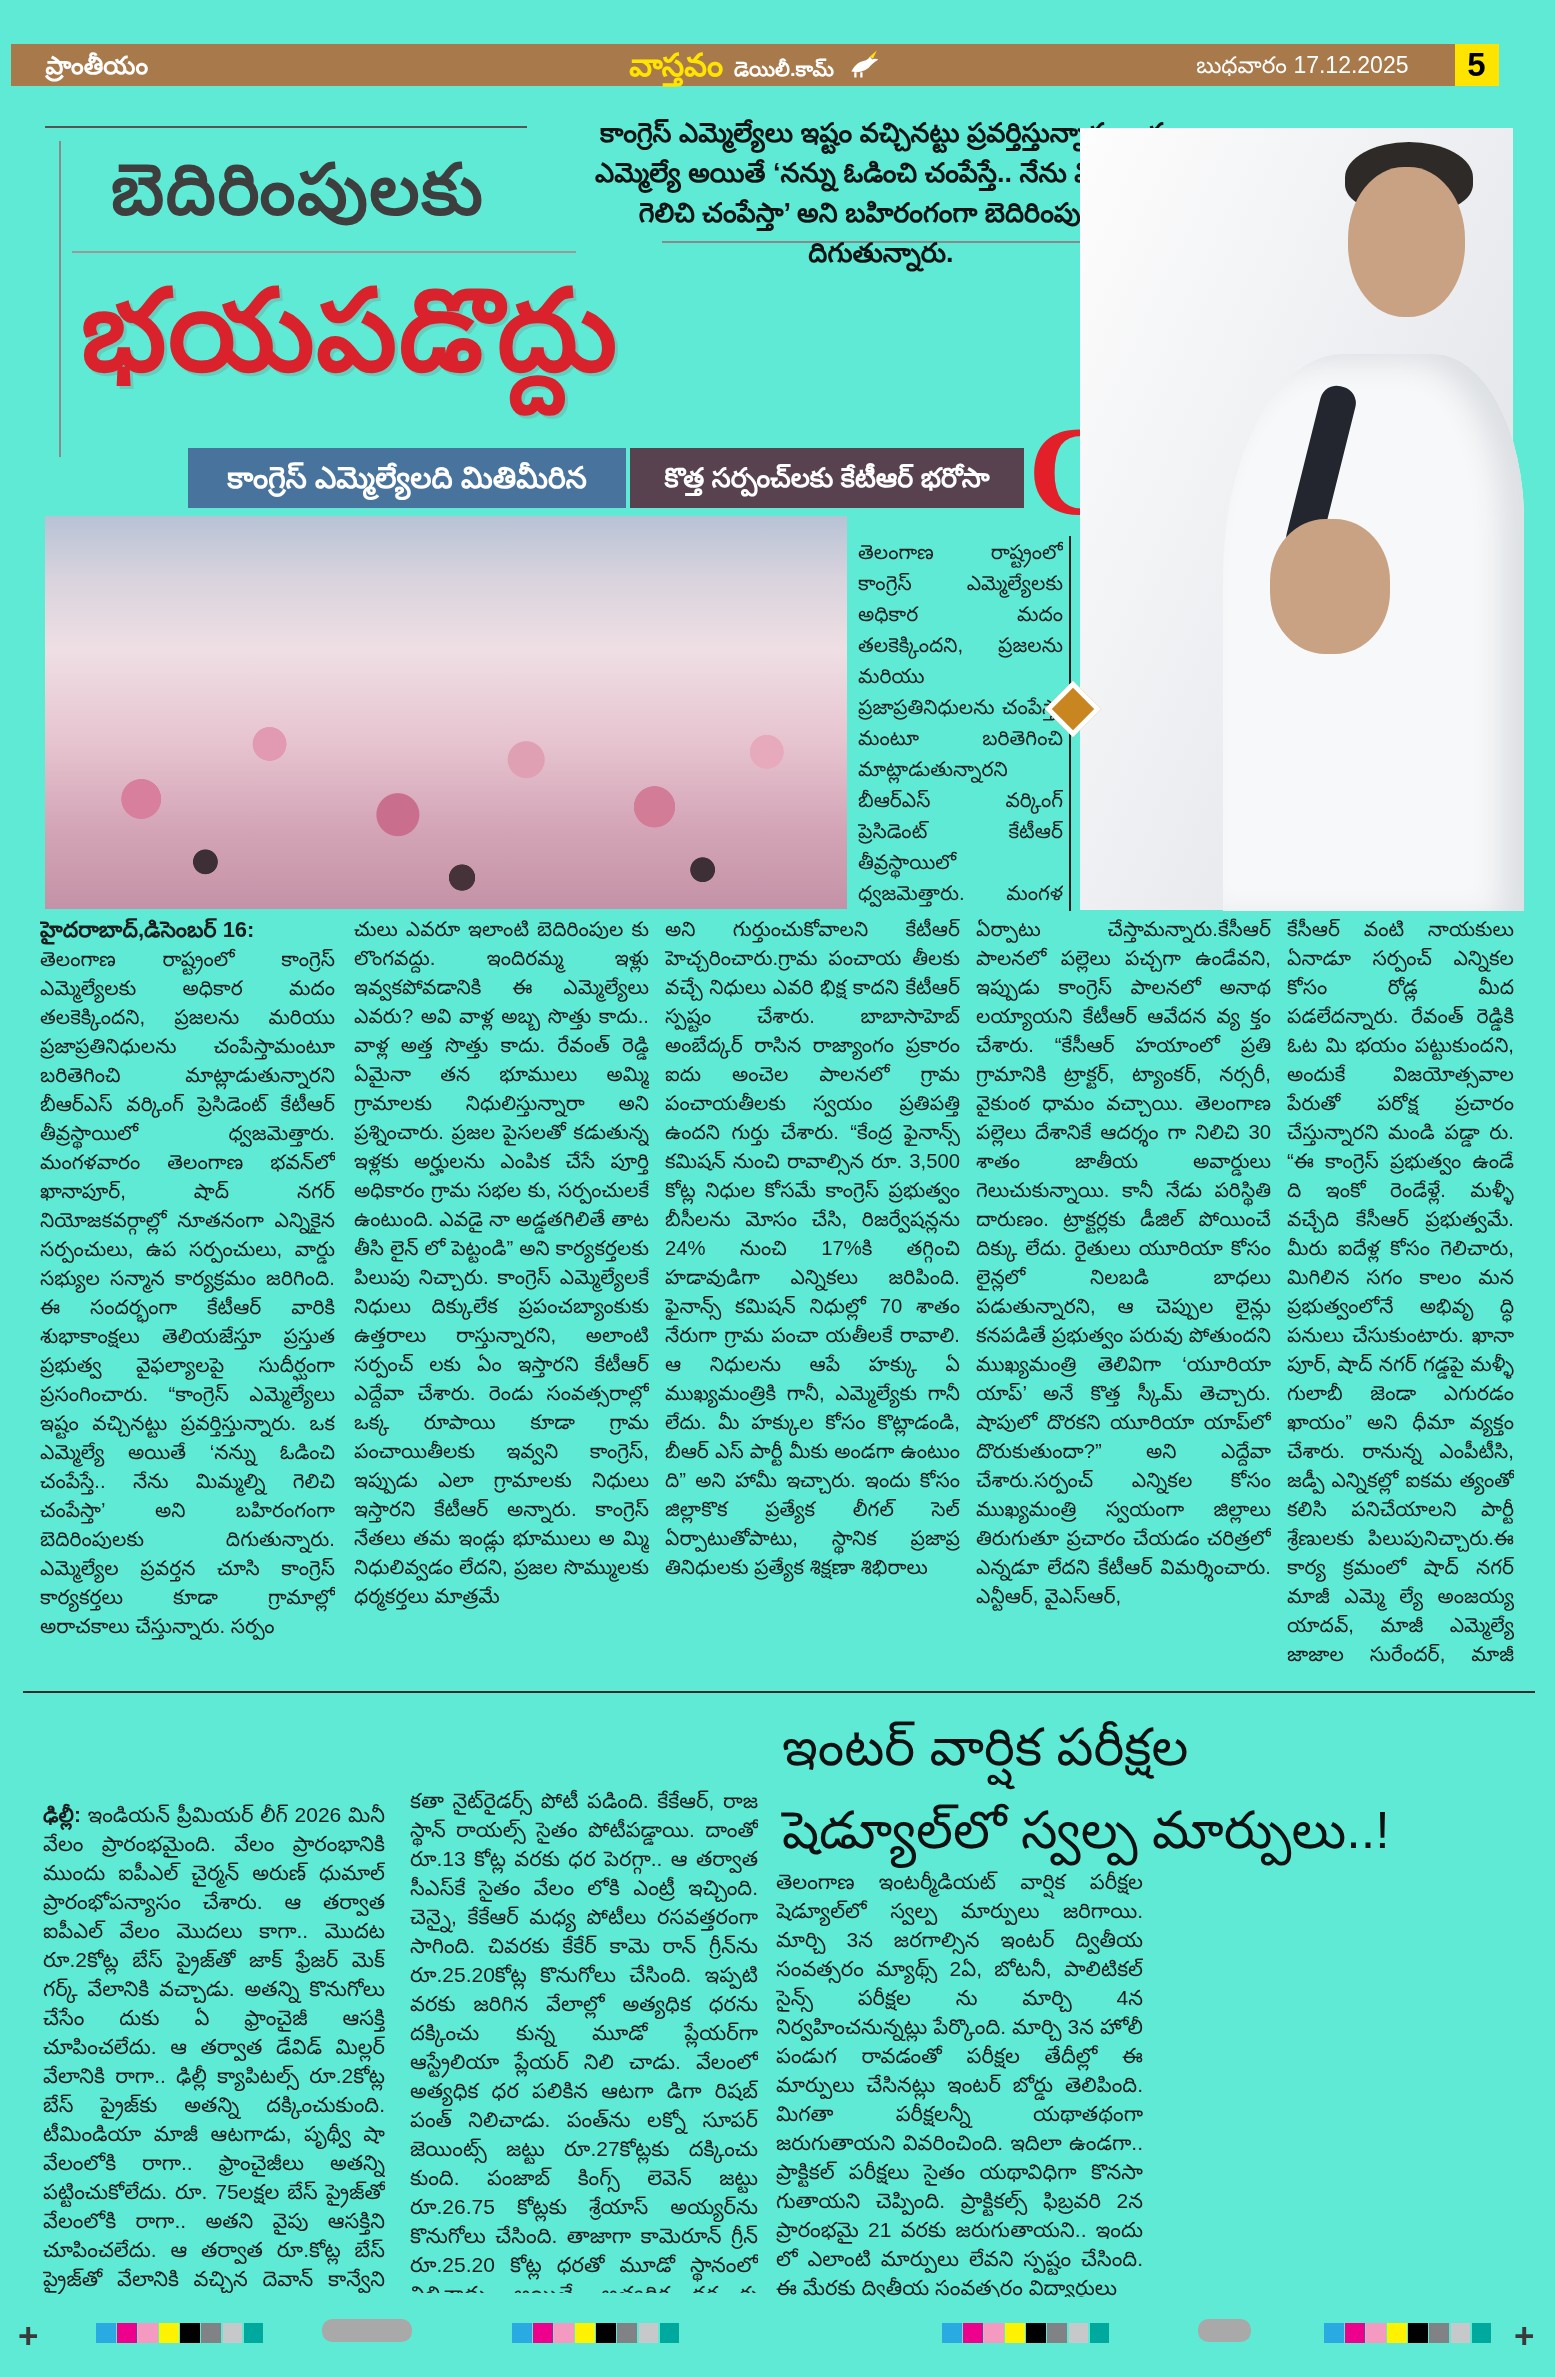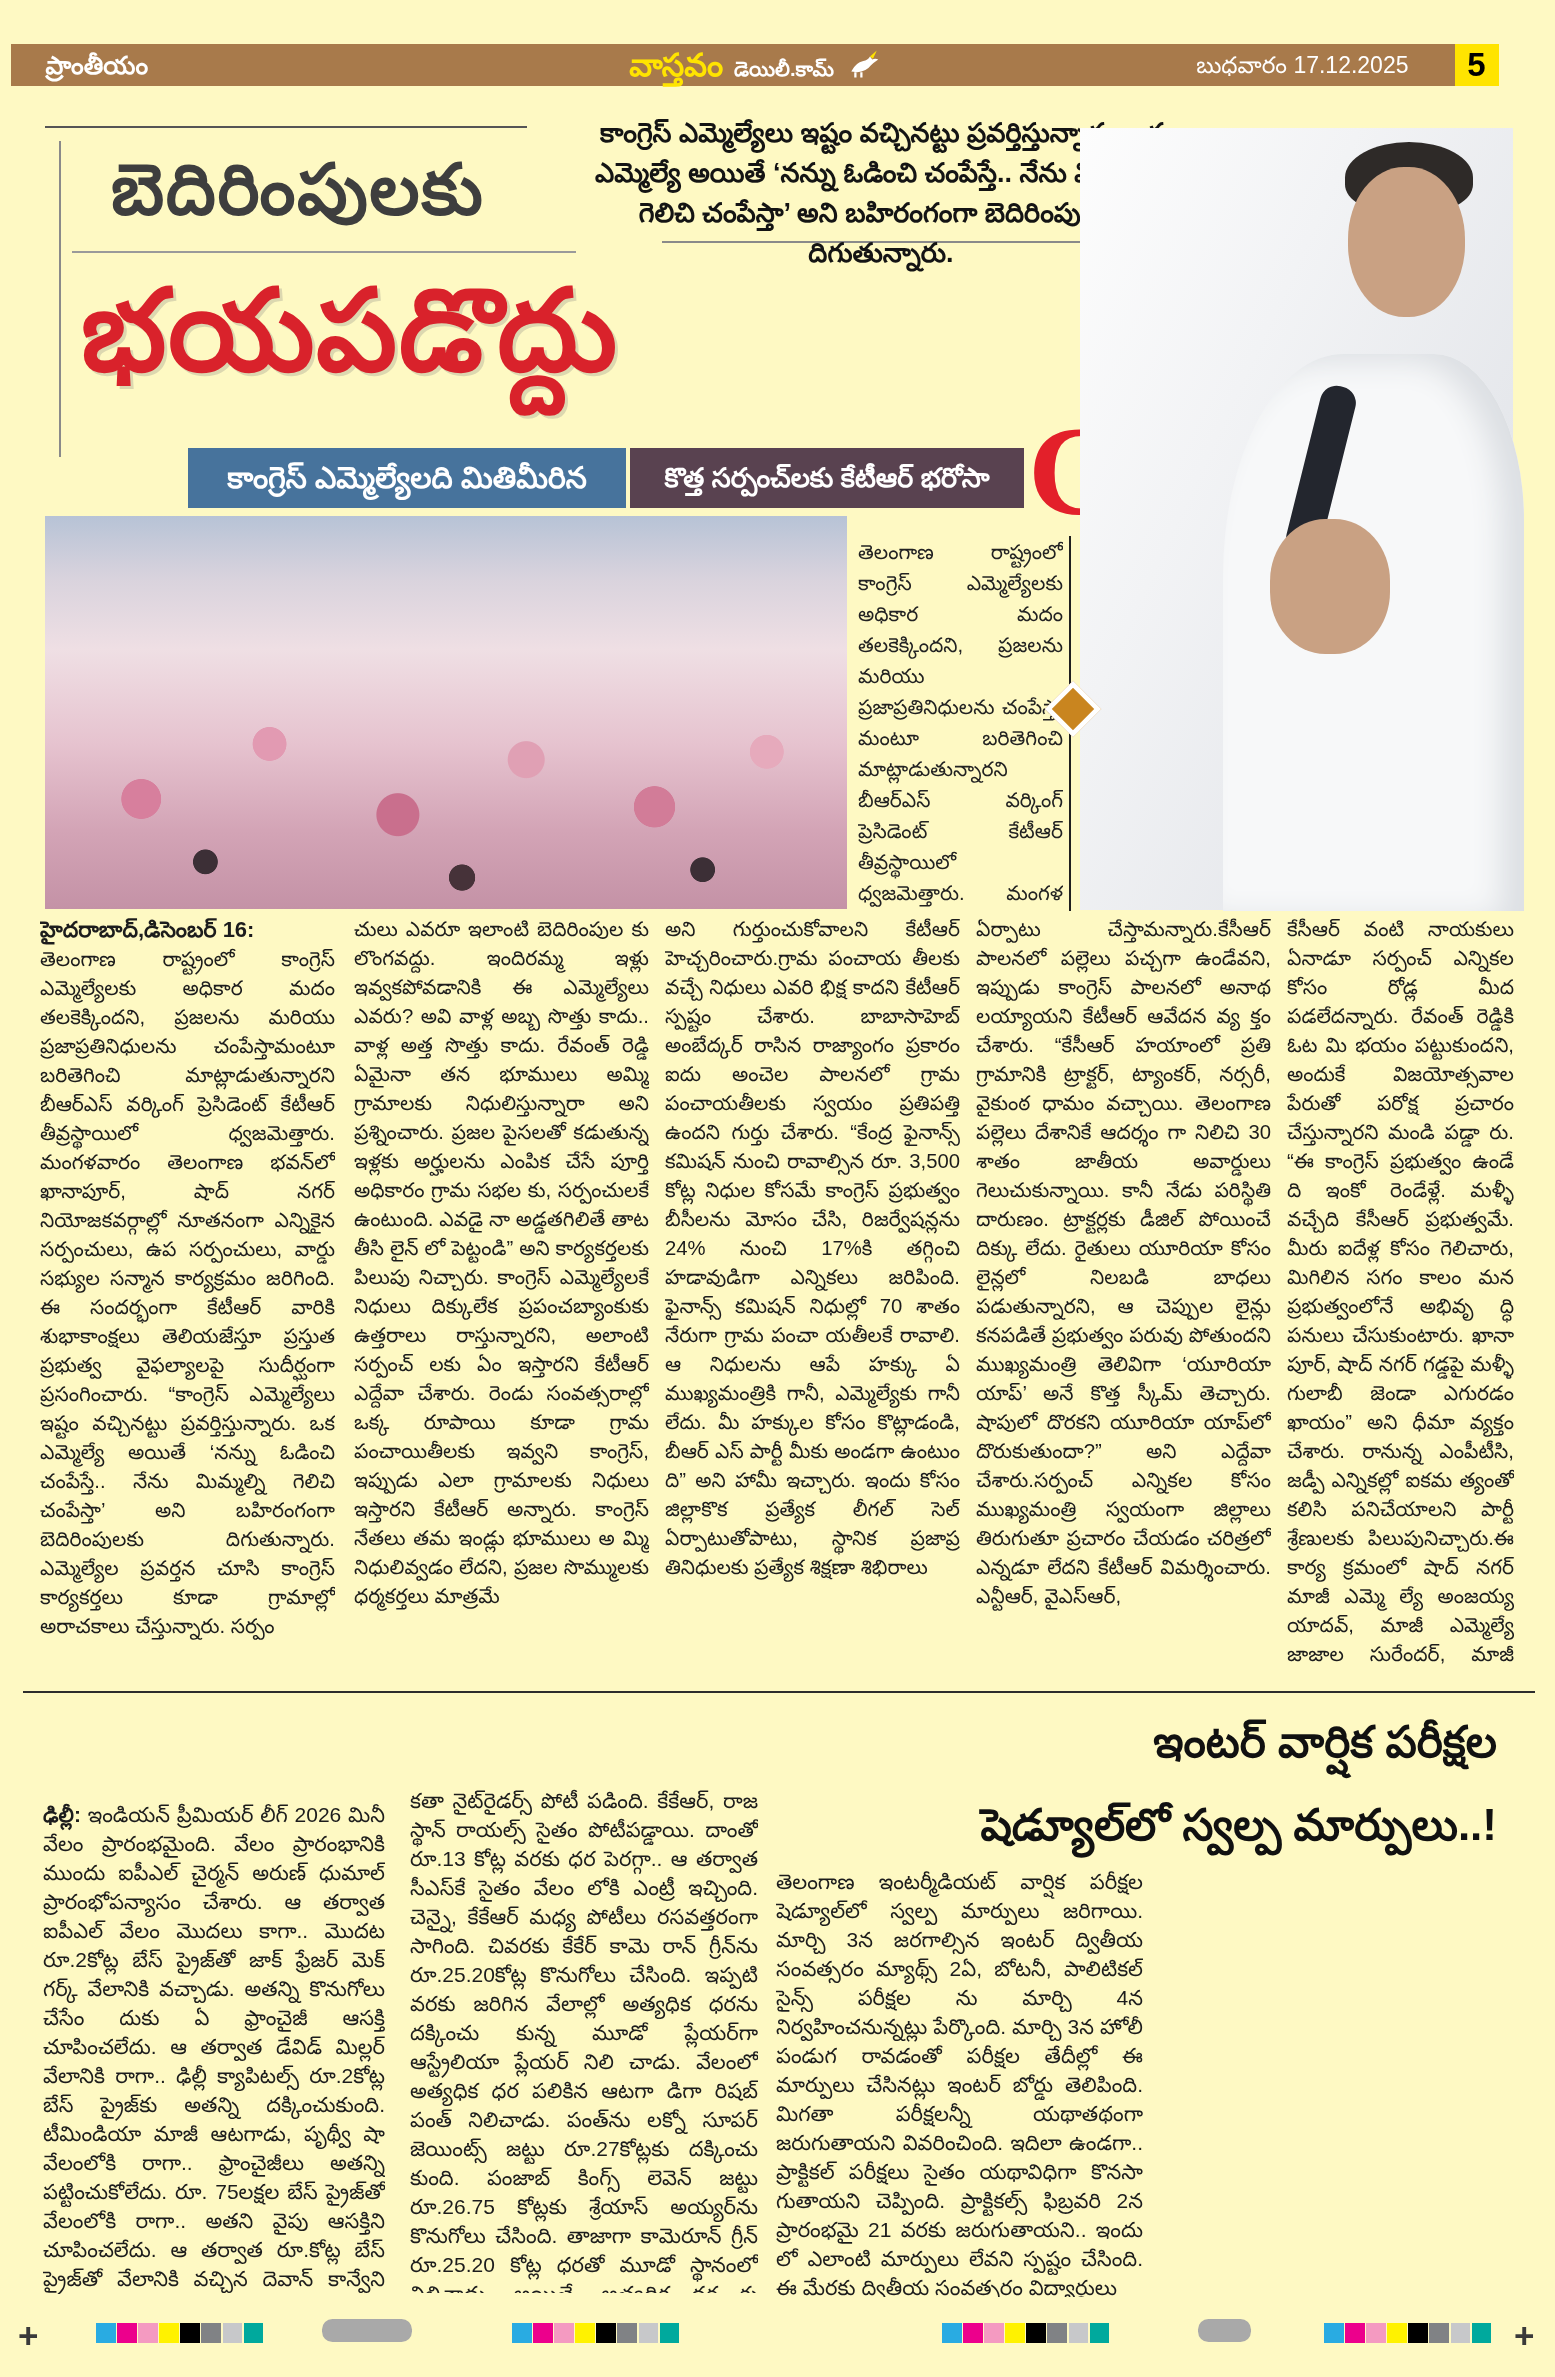--- a/index.html
+++ b/index.html
@@ -1,16 +1,16 @@
 <!DOCTYPE html>
 <html style="font-size:12px"><head>
 <meta charset="utf-8">
 <style>
   html,body{margin:0;padding:0;background:#ffffff;}
-  .page{position:relative;width:1555px;height:2377px;background:#fef9c3;overflow:hidden;
+  .page{position:relative;width:1555px;height:2377px;background:#5eead4;overflow:hidden;
         font-family:"Liberation Sans","DejaVu Sans",sans-serif;color:#1c1c1c;}
   .abs{position:absolute;}
   
   .masthead{left:10.5px;top:44px;width:1488px;height:42px;background:#a87a4b;}
   .mast-section{position:absolute;left:35px;top:0;height:42px;line-height:42px;color:#fff;font-size:25px;font-weight:bold;}
   .mast-brand{position:absolute;left:0;right:0;top:0;height:42px;line-height:42px;text-align:center;}
   .mast-brand .b1{color:#ffe400;font-size:32px;font-weight:bold;}
   .mast-brand .b2{color:#ffffff;font-size:20.3px;font-weight:bold;margin-left:7.5px;}
   .bird{display:inline-block;vertical-align:middle;margin-left:7.5px;}
   .mast-date{position:absolute;right:90px;top:0;height:42px;line-height:42px;color:#fff;font-size:23px;}
@@ -52,21 +52,21 @@
   .vrule{left:1069px;top:536px;width:2.3px;height:375px;background:#202020;}
   .diamond{left:1053px;top:689px;width:30px;height:30px;background:#c9851f;border:5.3px solid #fff;transform:rotate(45deg);}
   .bodycol{top:915px;height:752px;font-size:20.3px;line-height:29px;text-align:justify;overflow:hidden;}
   .dateline{font-weight:bold;font-size:22px;}
   
   .secrule{left:22.6px;top:1691px;width:1512px;height:2.3px;background:#2d2d2d;}
   .cricket-head{left:68px;top:1702px;width:655px;text-align:center;font-size:56px;font-weight:bold;color:#7b2c8c;}
   .cricket-c1{left:43px;top:1800px;width:342px;height:494px;}
   .cricket-c2{left:410px;top:1786px;width:348px;height:507px;}
   .smallbody{font-size:21px;line-height:29px;text-align:justify;overflow:hidden;}
-  .inter-h{width:715px;left:782px;text-align:right;font-size:44px;font-weight:bold;color:#111;}
+  .inter-h{width:715px;left:782px;text-align:left;font-size:52px;font-weight:normal;color:#111;}
   .inter-c1{left:776px;top:1867px;width:367px;height:430px;}
   .exam-img{left:1153px;top:1864px;width:361px;height:277px;overflow:hidden;
      background:linear-gradient(180deg,#c2cdd6 0%,#cfd6da 22%,#e3ddd2 45%,#d8cfc2 70%,#bfb5a8 100%);}
   .exam-img .pen{position:absolute;right:22.6px;top:68px;width:158px;height:41px;background:#2b2f38;border-radius:19.6px;transform:rotate(32deg);box-shadow:-13.5px 19.6px 0 #3a3f4a;}
   .exam-img .desk{position:absolute;left:0;bottom:0;width:100%;height:53px;background:#8f8577;}
   .seal{position:absolute;left:10.5px;top:69px;width:140px;height:140px;border-radius:50%;
         background:#f8f8ef;border:9px solid #0e5f4e;box-sizing:border-box;text-align:center;}
   .seal .st{font-size:9.8px;font-weight:bold;color:#0e4a5f;line-height:12px;}
   .seal .book{width:44px;height:25.6px;margin:6px auto 3px auto;background:linear-gradient(90deg,#fff 48%,#e9e4d8 52%);border:3px solid #7a2c22;border-radius:3px 3px 10.5px 10.5px;}
   .inter-cap{left:1153px;top:2149px;width:360px;height:99px;}

